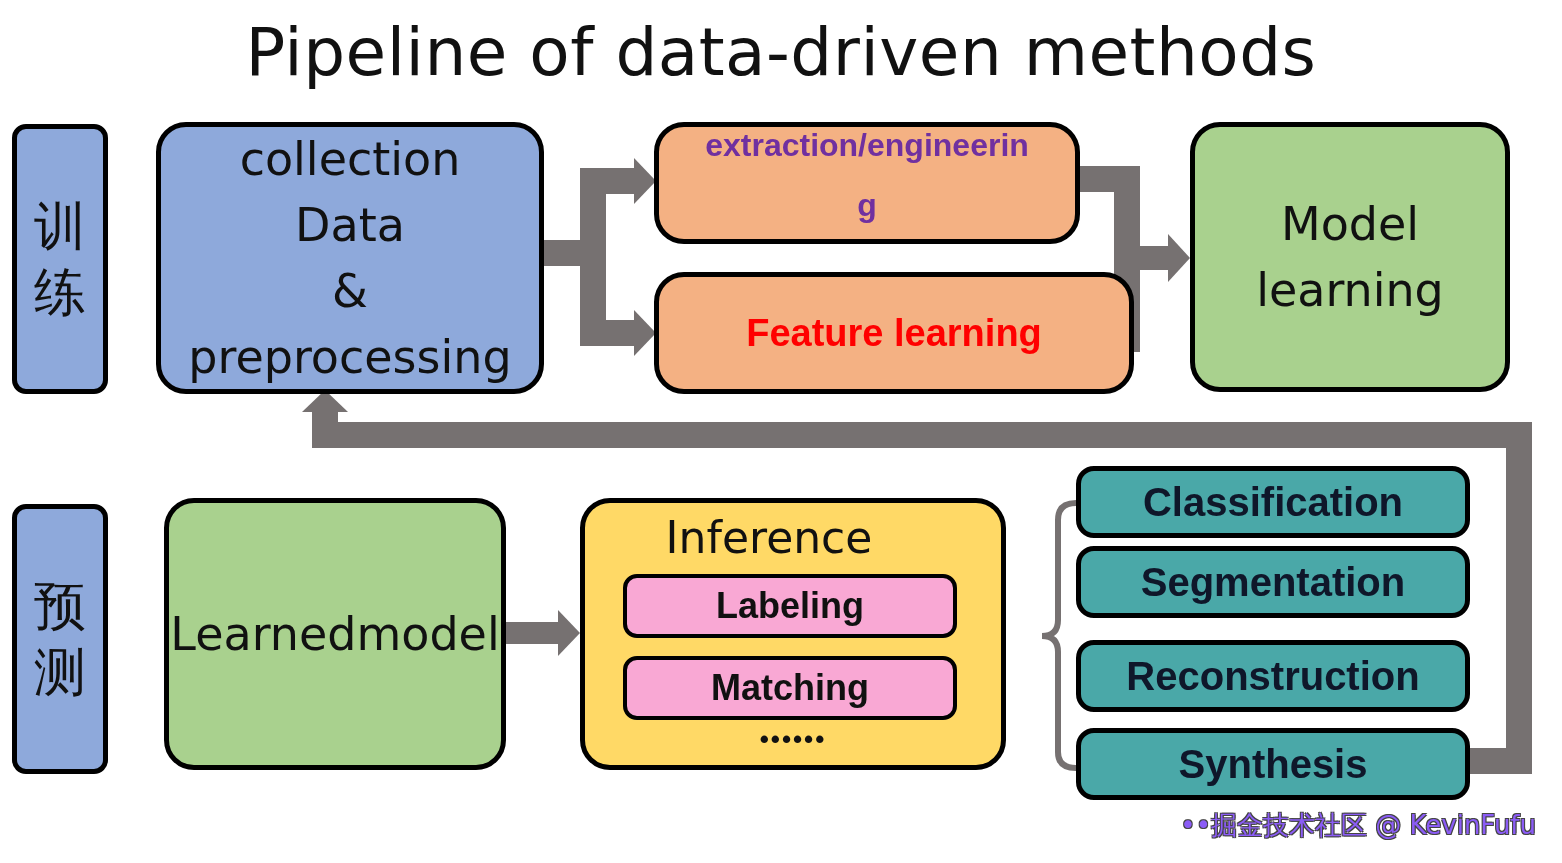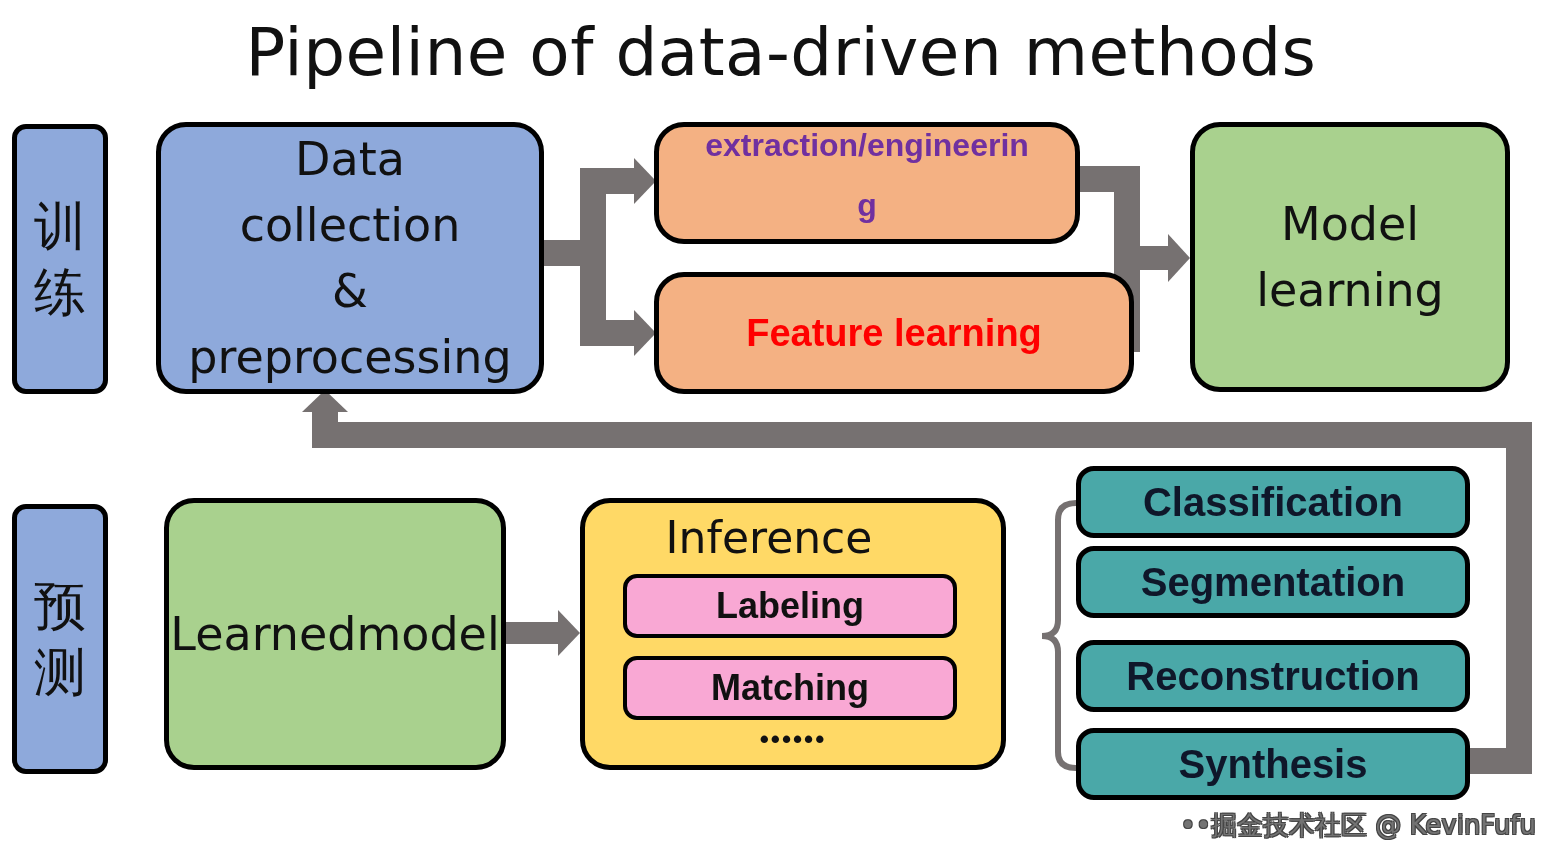--- a/index.html
+++ b/index.html
@@ -9,21 +9,21 @@
   .box { position:absolute; box-sizing:border-box; border:5px solid #000; border-radius:30px; display:flex; align-items:center; justify-content:center; text-align:center; }
   .blue { background:#8ea9db; }
   .orange { background:#f4b183; }
   .green { background:#a9d18e; }
   .yellow { background:#ffd966; }
   .teal { background:#4aa8a8; }
   .side { left:12px; width:96px; border-radius:14px; font-size:52px; color:#111; line-height:66px; font-family:"DejaVu Sans", sans-serif; flex-direction:column; }
   .big { font-size:46px; color:#111; line-height:66px; font-family:"DejaVu Sans", sans-serif; }
   .task { left:1076px; width:394px; height:72px; border-radius:18px; font-size:40px; font-weight:bold; color:#0f172a; }
   .sub { position:absolute; left:623px; width:334px; height:64px; border:4px solid #000; border-radius:14px; box-sizing:border-box; display:flex; align-items:center; justify-content:center; font-size:36px; font-weight:bold; color:#111; background:#f9a8d4; }
-  .watermark { right:26px; top:808px; font-size:26px; color:#737373; text-shadow: -1px -1px 0 #444, 1px -1px 0 #444, -1px 1px 0 #444, 1px 1px 0 #444; font-family:"DejaVu Sans", sans-serif; }
+  .watermark { right:26px; top:808px; font-size:26px; color:#8b5cf6; text-shadow: -1px -1px 0 #444, 1px -1px 0 #444, -1px 1px 0 #444, 1px 1px 0 #444; font-family:"DejaVu Sans", sans-serif; }
   svg.arrows { position:absolute; left:0; top:0; }
 </style>
 </head>
 <body>
 
 <svg class="arrows" width="1562" height="863">
   <g fill="#767171">
 
     <rect x="540" y="240" width="42" height="26"></rect>
     <rect x="580" y="168" width="26" height="178"></rect>
@@ -56,22 +56,22 @@
 <div class="box blue side" style="top:124px;height:270px;">
   <span>训</span>
   <span>练</span>
 </div>
 <div class="box blue side" style="top:504px;height:270px;">
   <span>预</span>
   <span>测</span>
 </div>
 
 <div class="box blue big" style="left:156px;top:122px;width:388px;height:272px;flex-direction:column;">
+  <span>collection</span>
   <span>Data</span>
-  <span>collection</span>
   <span>&amp;</span>
   <span>preprocessing</span>
 </div>
 
 <div class="box orange" style="left:654px;top:122px;width:426px;height:122px;overflow:visible;">
   <div style="position:absolute;left:0;right:0;top:-12px;text-align:center;font-size:32px;font-weight:bold;color:#7030a0;line-height:60px;">
     <div>extraction/engineerin</div>
     <div>g</div>
   </div>
 </div>

